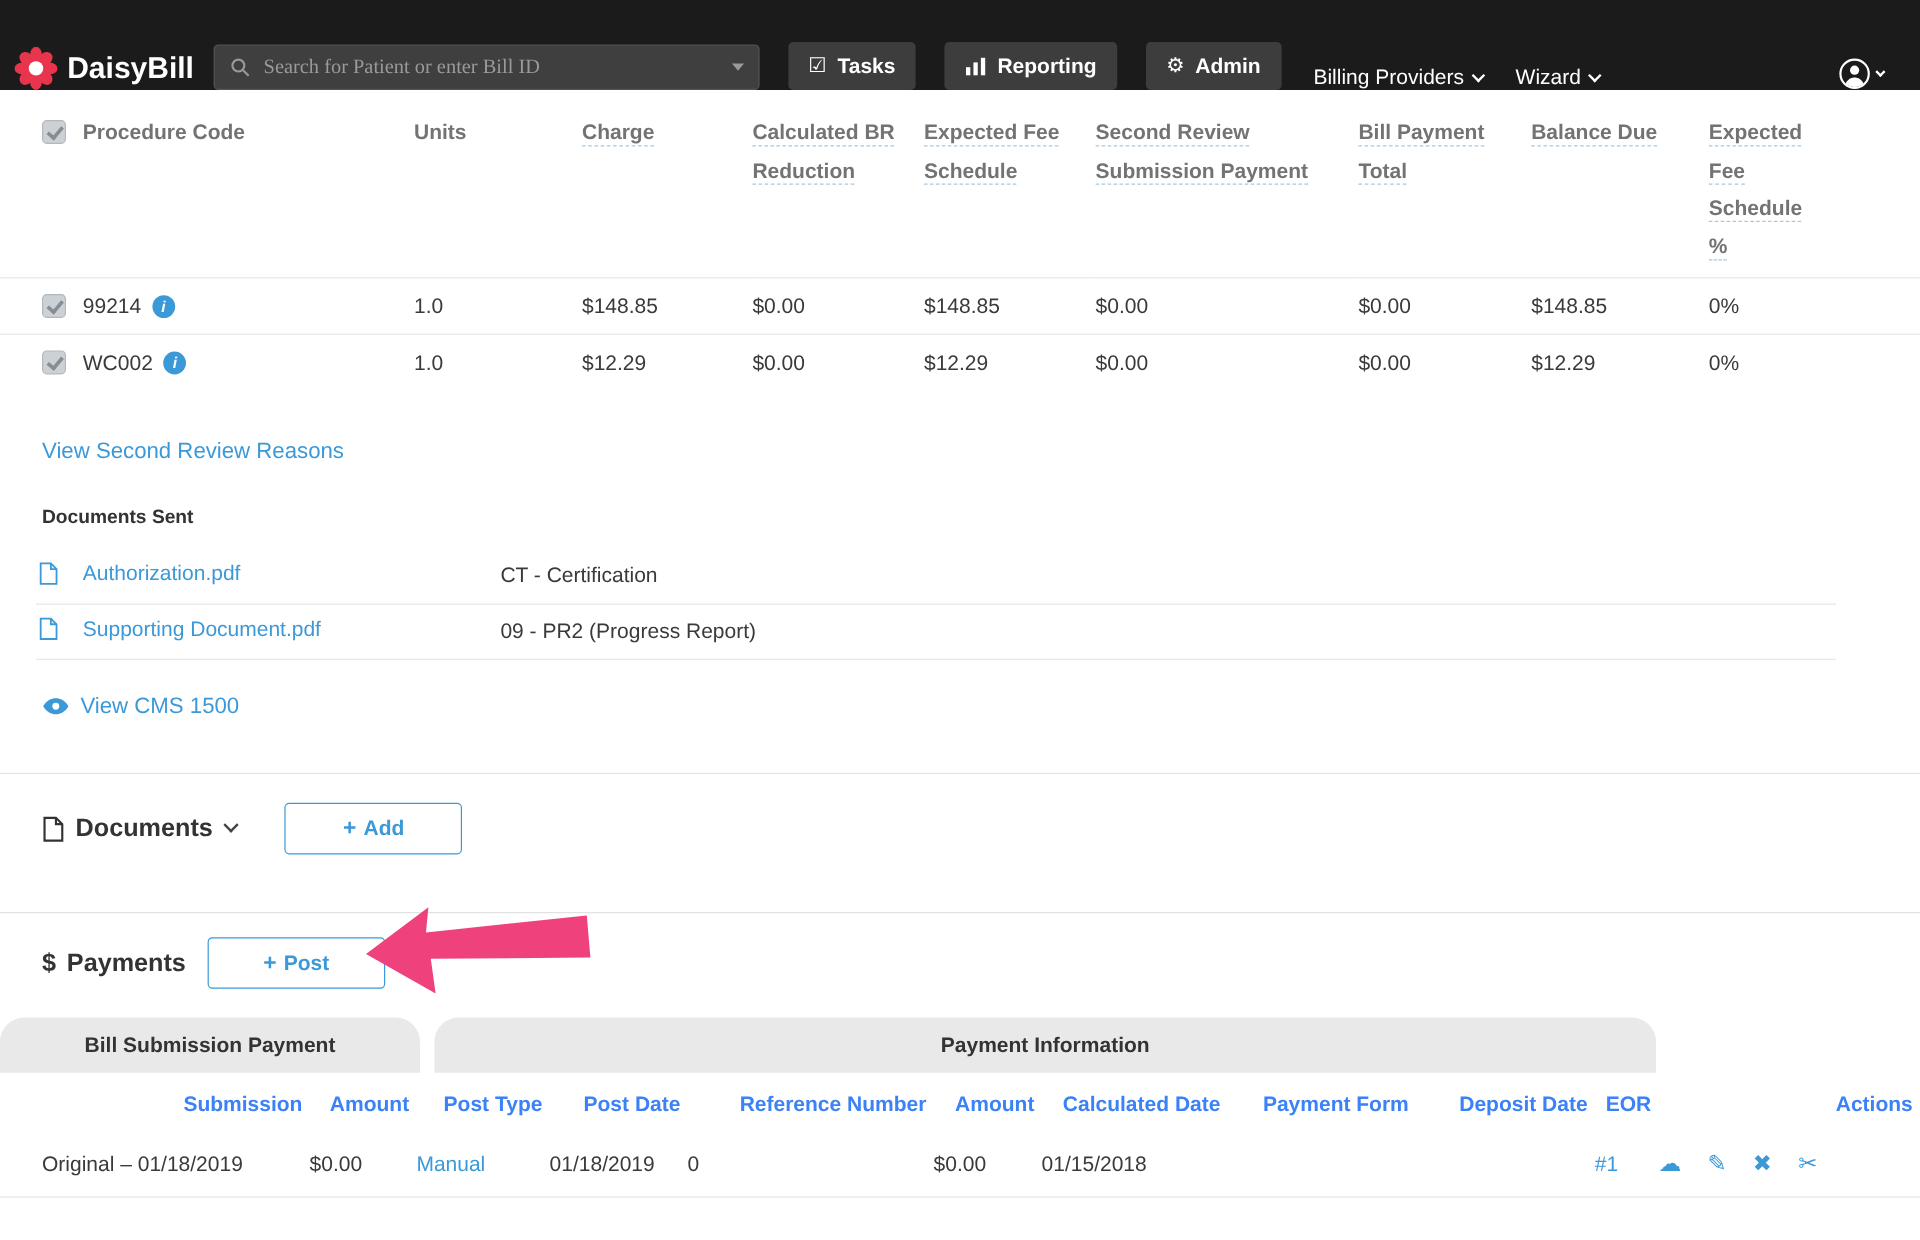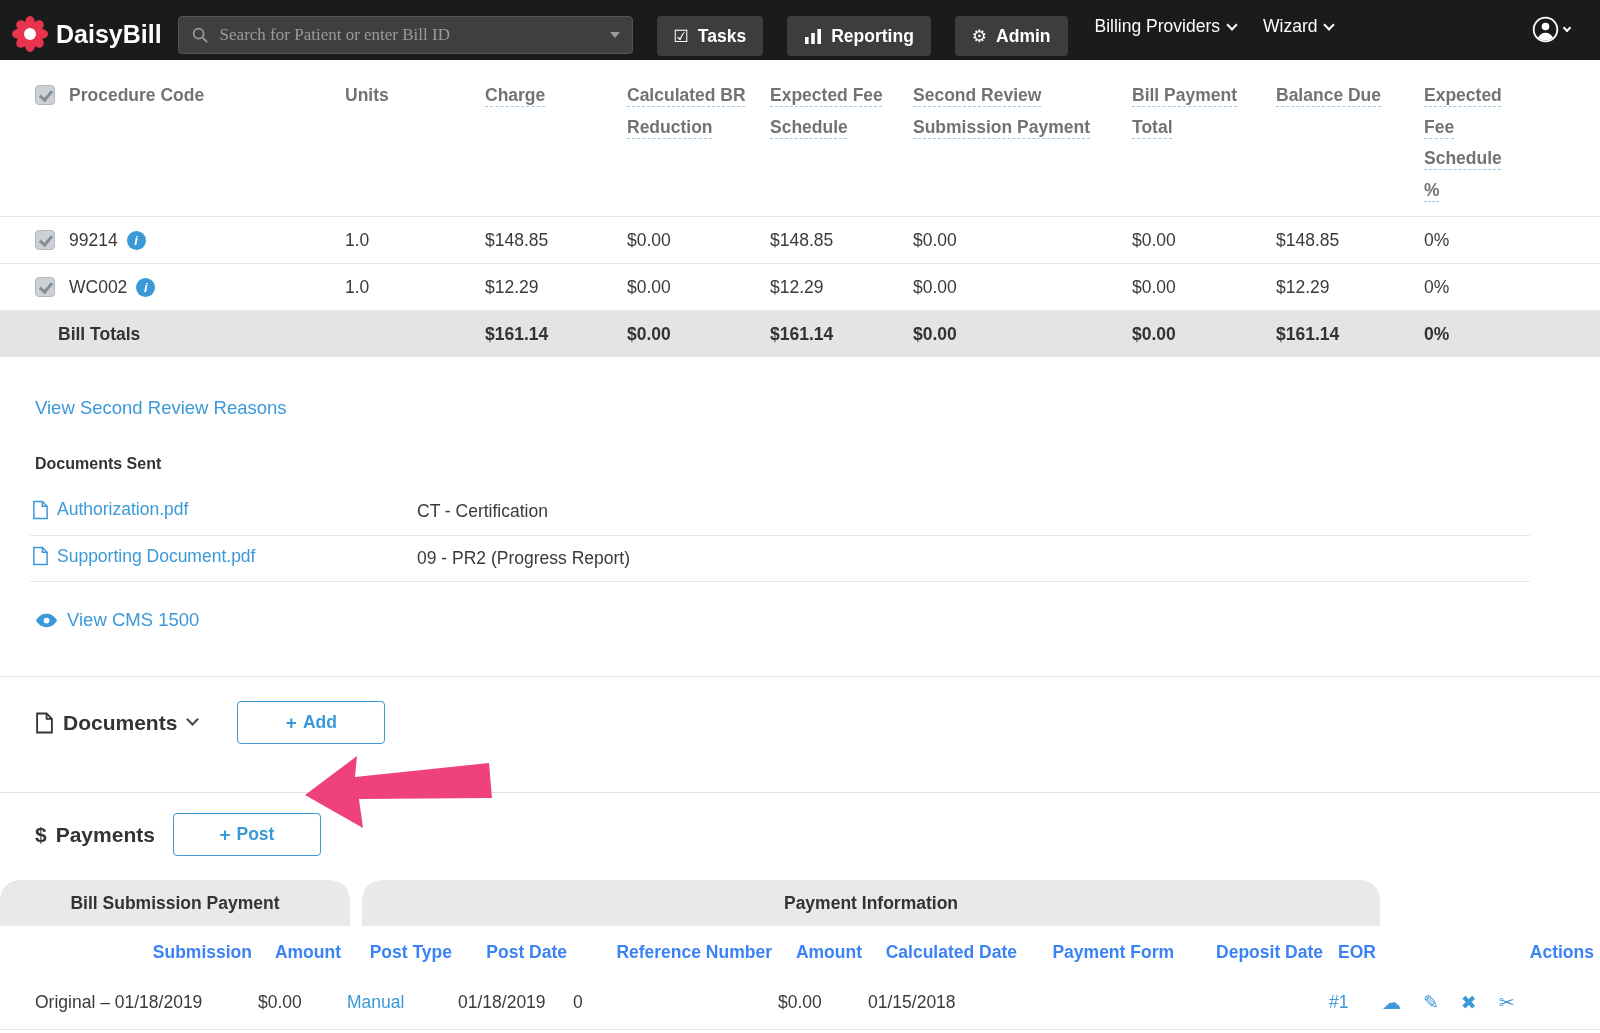--- a/index.html
+++ b/index.html
@@ -4,21 +4,21 @@
 <style>
   * { box-sizing: border-box; }
   html,body { margin:0; padding:0; }
   body {
     width:1600px; height:1033px; overflow:hidden; position:relative;
     background:#ffffff; color:#3a3a3a;
     font-family:"Liberation Sans","DejaVu Sans",sans-serif;
     font-size:17px;
   }
   
-  .navbar { height:60px; background:#1b1b1b; display:flex; align-items:flex-start; padding:16px 30px 0 12px; }
+  .navbar { height:75px; background:#1b1b1b; display:flex; align-items:flex-end; padding:6px 30px 0 12px; }
   .brand { display:flex; align-items:center; gap:8px; color:#fff; font-size:25px; font-weight:700; cursor:pointer; }
   .searchbox { margin-left:16px; width:455px; height:38px; background:#3f3f3f; border:1px solid #545454; border-radius:4px; display:flex; align-items:center; padding:0 12px; gap:9px; }
   .searchbox input { flex:1; background:transparent; border:0; outline:0; color:#ddd; font-size:17px; font-family:Liberation Serif, serif; }
   .searchbox input::placeholder { color:#9a9a9a; }
   .caret-down { width:0; height:0; border-left:5px solid transparent; border-right:5px solid transparent; border-top:6px solid #9a9a9a; }
   .nav-btn { margin-left:24px; height:40px; background:#3d3d3d; border-radius:4px; color:#fff; display:flex; align-items:center; gap:9px; padding:0 17px; font-size:17.5px; font-weight:700; cursor:pointer; }
   .nav-btn .glyph { font-size:17px; font-weight:400; }
   .nav-link { margin-left:27px; color:#fff; font-size:17.5px; font-weight:400; display:flex; align-items:center; gap:8px; cursor:pointer; }
   .chev { display:inline-block; width:8px; height:8px; border-right:2px solid currentColor; border-bottom:2px solid currentColor; transform:rotate(45deg); position:relative; top:-2px; }
   .profile { margin-left:auto; display:flex; align-items:center; gap:5px; color:#fff; cursor:pointer; }
@@ -36,21 +36,21 @@
   .info { display:inline-block; width:19px; height:19px; border-radius:50%; background:#3b99d8; color:#fff; font-size:13px; font-weight:700; font-style:italic; text-align:center; line-height:19px; margin-left:9px; vertical-align:1px; cursor:pointer; }
   tr.totals td { background:#e4e4e4; font-weight:700; color:#333; }
   td.indent { padding-left:58px !important; }
   .bluelink { color:#3b99d8; text-decoration:none; cursor:pointer; }
 
   
   .second-review { margin:40px 0 0 35px; font-size:18.5px; }
   .docs-sent-title { margin:36px 0 16px 35px; font-size:16px; font-weight:700; color:#333; }
   table.docs { margin-left:30px; width:1500px; border-collapse:collapse; table-layout:fixed; }
   table.docs td { padding:10px 0 10px 2px; border-bottom:1px solid #e7e7e7; font-size:17.5px; }
-  .filelink { display:inline-flex; align-items:center; gap:8px; }
+  .filelink { display:inline-flex; align-items:center; gap:20px; }
   .view-cms { margin:27px 0 0 35px; font-size:18.5px; display:flex; align-items:center; gap:9px; }
 
   .divider { border:0; border-top:1px solid #e2e2e2; margin:45px 0 0 0; }
 
   
   .panel-row { display:flex; align-items:center; padding:24px 0 24px 35px; gap:10px; }
   .panel-row.payments { border-top:1px solid #e2e2e2; margin-top:24px; padding:20px 0 20px 35px; }
   .panel-title { font-size:21px; font-weight:700; color:#333; display:flex; align-items:center; gap:9px; cursor:pointer; }
   .chev-dark { width:9px; height:9px; border-right:2px solid #444; border-bottom:2px solid #444; transform:rotate(45deg); display:inline-block; position:relative; top:-3px; margin-left:2px; }
   .btn-outline { margin-left:30px; width:148px; height:43px; border:1px solid #3b99d8; border-radius:4px; background:#fff; color:#3b99d8; font-size:17.5px; font-weight:700; display:inline-flex; align-items:center; justify-content:center; gap:6px; cursor:pointer; font-family:inherit; }
@@ -184,31 +184,20 @@
       <td class="first">
         <span class="cb"></span><span>WC002</span><span class="info">i</span>
       </td>
       <td>1.0</td>
       <td>$12.29</td>
       <td>$0.00</td>
       <td>$12.29</td>
       <td>$0.00</td>
       <td>$0.00</td>
       <td>$12.29</td>
-      <td>0%</td>
-    </tr>
-    <tr class="totals">
-      <td class="first indent">Bill Totals</td>
-      <td></td>
-      <td>$161.14</td>
-      <td>$0.00</td>
-      <td>$161.14</td>
-      <td>$0.00</td>
-      <td>$0.00</td>
-      <td>$161.14</td>
       <td>0%</td>
     </tr>
   </tbody>
 </table>
 
 <div class="second-review">
   <a class="bluelink">View Second Review Reasons</a>
 </div>
 
 <div class="docs-sent-title">Documents Sent</div>

